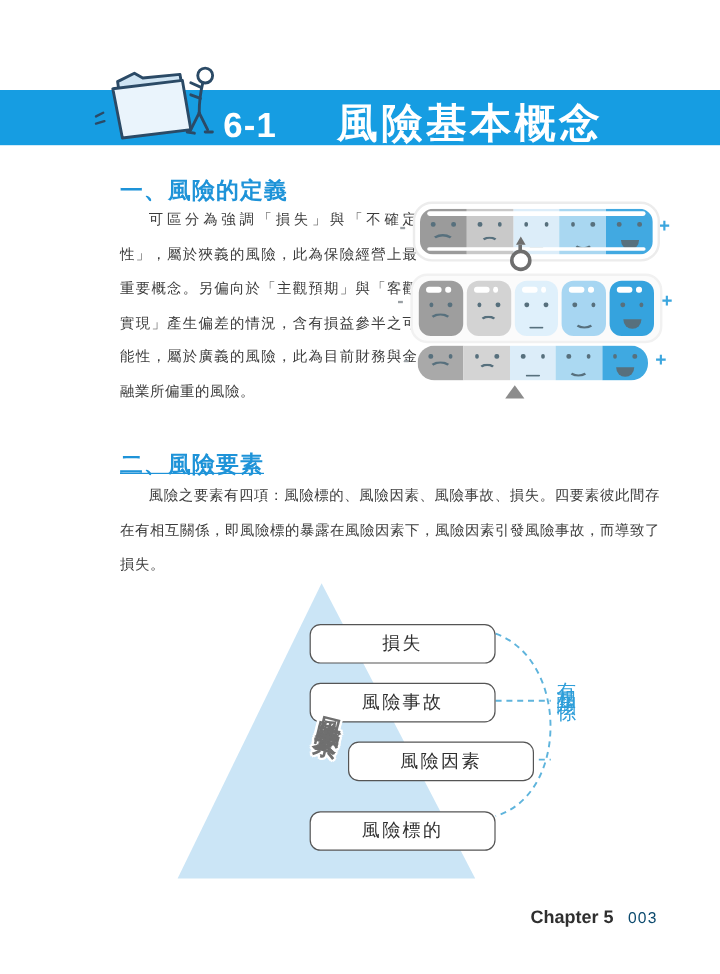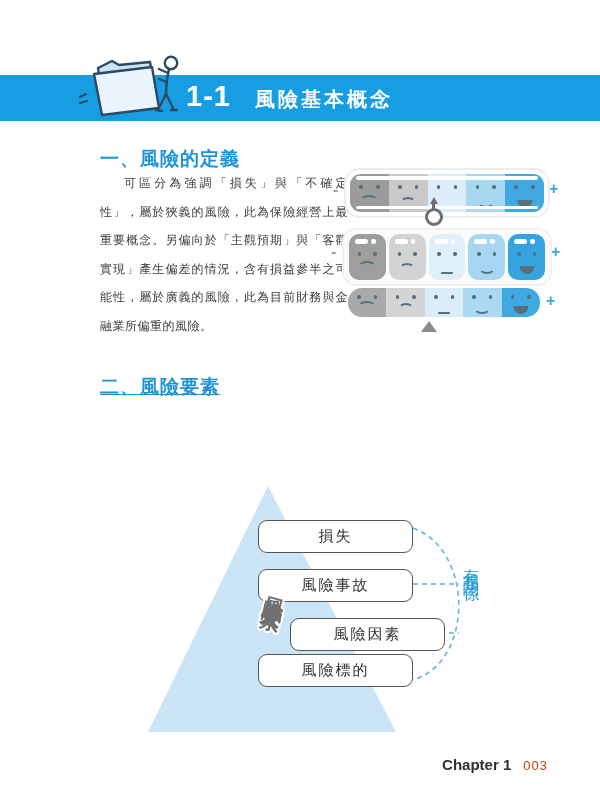--- a/index.html
+++ b/index.html
@@ -10,21 +10,21 @@
   }
   html,body{margin:0;padding:0;background:#d8d8d8;}
   #page{position:relative;width:600px;height:812px;background:#fff;margin:0 auto;
     font-family:"Liberation Sans","DejaVu Sans",sans-serif;overflow:hidden;}
 
   
   .banner{position:absolute;left:0;top:75px;width:600px;height:46px;background:var(--banner-blue);}
   .banner-title{position:absolute;left:186px;top:80px;display:flex;align-items:baseline;gap:24px;
     color:#fff;font-weight:bold;}
   .banner-num{font-size:29px;letter-spacing:1px;}
-  .banner-text{font-size:20px;letter-spacing:3px;}
+  .banner-text{font-size:34px;letter-spacing:3px;margin-left:26px;}
   .hdr-icon{position:absolute;left:78px;top:50px;}
 
   
   .sec-head{position:absolute;left:100px;color:var(--heading-blue);font-size:19px;font-weight:bold;letter-spacing:1px;}
   .para{position:absolute;color:var(--body-text);font-size:12px;line-height:28.5px;
     text-align:justify;text-indent:2em;letter-spacing:0.5px;}
   #para1{left:100px;top:169px;width:248px;}
   #head1{top:146px;}
   #head2{top:374px;text-decoration:underline;}
   #para2{left:100px;top:399px;width:450px;}
@@ -83,21 +83,21 @@
     transform:rotate(14deg);transform-origin:top center;font-size:21px;font-weight:bold;color:#6F6F6F;
     letter-spacing:3px;z-index:2;
     text-shadow:-2px 0 #fff,2px 0 #fff,0 -2px #fff,0 2px #fff,-1.5px -1.5px #fff,1.5px -1.5px #fff,-1.5px 1.5px #fff,1.5px 1.5px #fff;}
   .relation-label{position:absolute;left:360px;top:76px;writing-mode:vertical-rl;
     font-size:16px;color:var(--relation-blue);letter-spacing:4px;z-index:2;}
 
   
   .footer{position:absolute;right:52px;top:756px;display:flex;align-items:baseline;gap:12px;color:#2F2F2F;}
   .footer .ch{font-weight:bold;font-size:15px;}
   .footer .ct{font-size:15px;letter-spacing:1px;}
-  .footer .pn{font-size:13px;color:#c2410c;letter-spacing:1px;}
+  .footer .pn{font-size:13px;color:#0c4a6e;letter-spacing:1px;}
 </style>
 </head>
 <body>
 
 <div id="page">
 
   <div class="banner"></div>
   <div class="hdr-icon">
     <svg width="108" height="78" viewBox="0 0 108 78">
       <g fill="none" stroke="#2B4A66" stroke-width="2" stroke-linecap="round">
@@ -112,21 +112,21 @@
         <path d="M90 23 L81 19"></path>
         <path d="M89 32 L81 29"></path>
         <path d="M88 44 L81 58"></path>
         <path d="M88 44 L95 58"></path>
         <path d="M78 60 l6 1"></path>
           <path d="M93 60 l6 0"></path>
       </g>
     </svg>
   </div>
   <div class="banner-title">
-    <span class="banner-num">1-1</span>
+    <span class="banner-num">6-1</span>
     <span class="banner-text">風險基本概念</span>
   </div>
 
   <div id="head1" class="sec-head">一、風險的定義</div>
   <div id="para1" class="para">可區分為強調「損失」與「不確定性」，屬於狹義的風險，此為保險經營上最重要概念。另偏向於「主觀預期」與「客觀實現」產生偏差的情況，含有損益參半之可能性，屬於廣義的風險，此為目前財務與金融業所偏重的風險。</div>
 
   <div class="moods">
     <span class="sign minus" style="left:3px;top:22px;">-</span>
     <span class="sign plus" style="left:219px;top:21px;">+</span>
     <div class="row1">
@@ -220,34 +220,35 @@
         <div class="seg" style="background: rgb(63, 169, 225);">
           <span class="eye l"></span>
           <span class="eye r"></span>
           <span class="mouth very-happy"></span>
         </div>
       </div>
     <div class="tri-pointer"></div>
   </div>
 
   <div id="head2" class="sec-head">二、風險要素</div>
+  <div id="para2" class="para">風險之要素有四項：風險標的、風險因素、風險事故、損失。四要素彼此間存在有相互關係，即風險標的暴露在風險因素下，風險因素引發風險事故，而導致了損失。</div>
 
   <div class="pyramid">
     <svg class="pyr-svg" width="440" height="268" viewBox="0 0 440 268">
       <polygon points="168,6 296,252 48,252" style="fill:var(--triangle-blue);"></polygon>
       <path d="M313 48 C 374 70, 374 182, 313 200" fill="none" style="stroke:var(--arc-blue);" stroke-width="1.6" stroke-dasharray="5 4"></path>
       <line x1="313" y1="104" x2="359" y2="104" style="stroke:var(--arc-blue);" stroke-width="1.6" stroke-dasharray="5 4"></line>
       <line x1="313" y1="153" x2="359" y2="153" style="stroke:var(--arc-blue);" stroke-width="1.6" stroke-dasharray="5 4"></line>
     </svg>
     <div class="pyr-box" style="top:40px;">損失</div>
     <div class="pyr-box" style="top:89px;">風險事故</div>
     <div class="pyr-box" style="top:138px;margin-left:32px;">風險因素</div>
-    <div class="pyr-box" style="top:174px;">風險標的</div>
+    <div class="pyr-box" style="top:196px;">風險標的</div>
     <div class="axis-label">風險之要素</div>
     <div class="relation-label">有相互關係</div>
   </div>
 
   <div class="footer">
-    <span class="ch">Chapter 1</span>
+    <span class="ch">Chapter 5</span>
     <span class="pn">003</span>
   </div>
 
 </div>
 
 </body></html>

